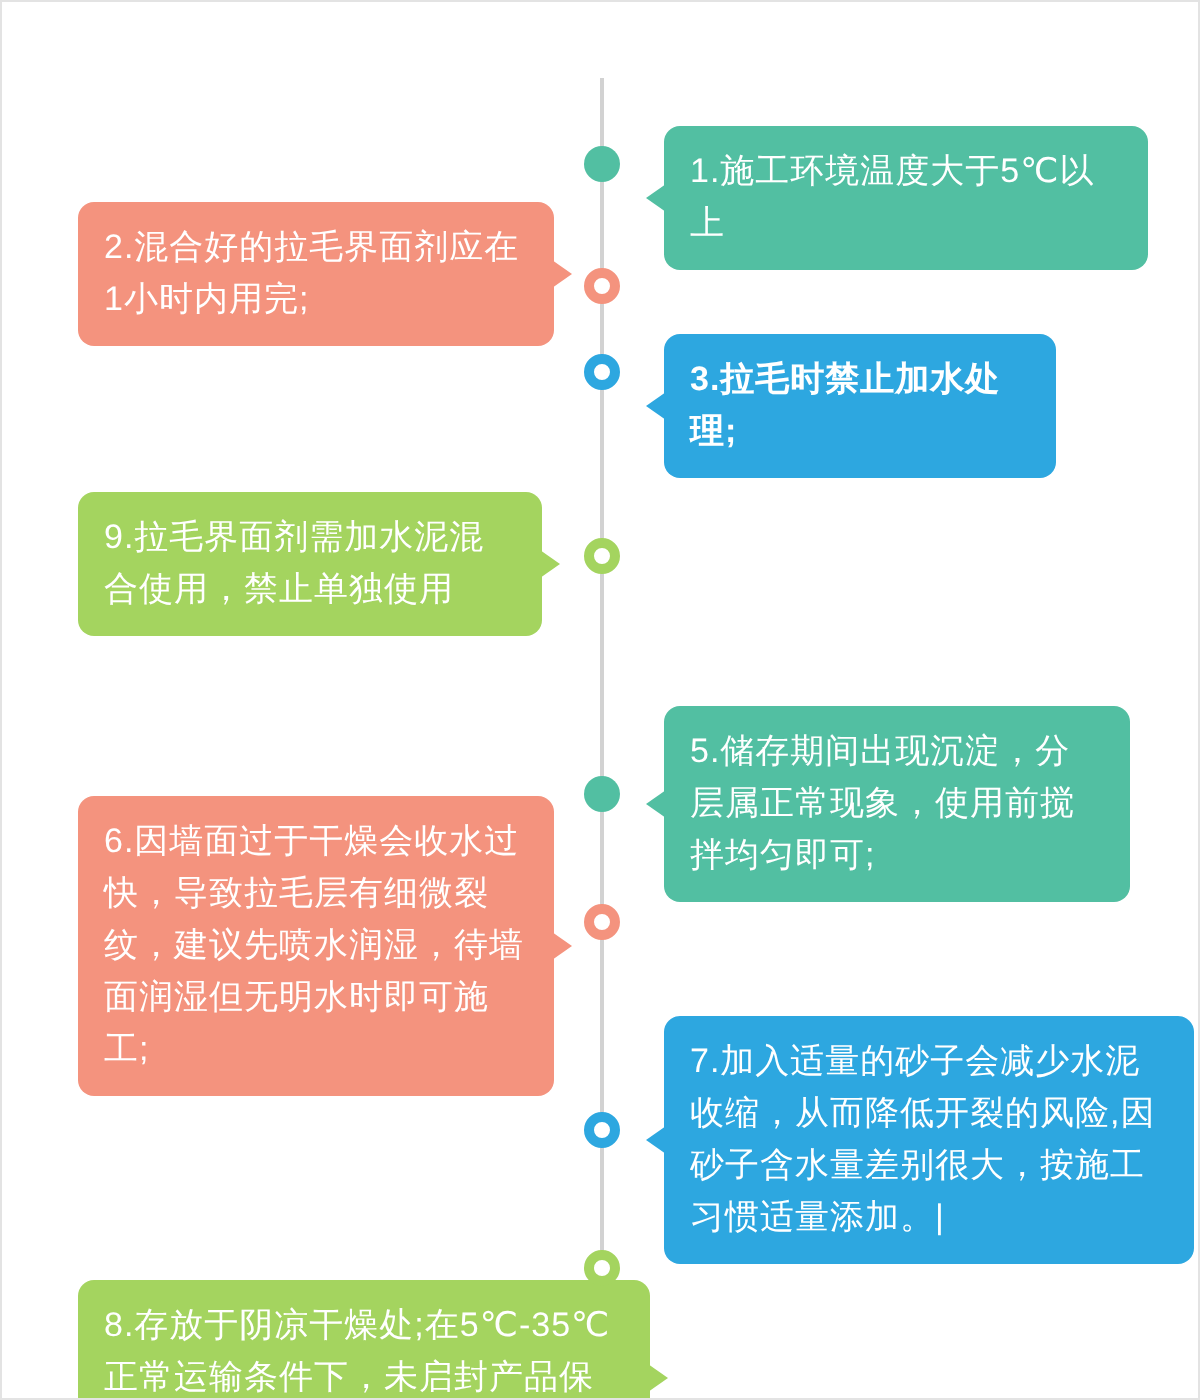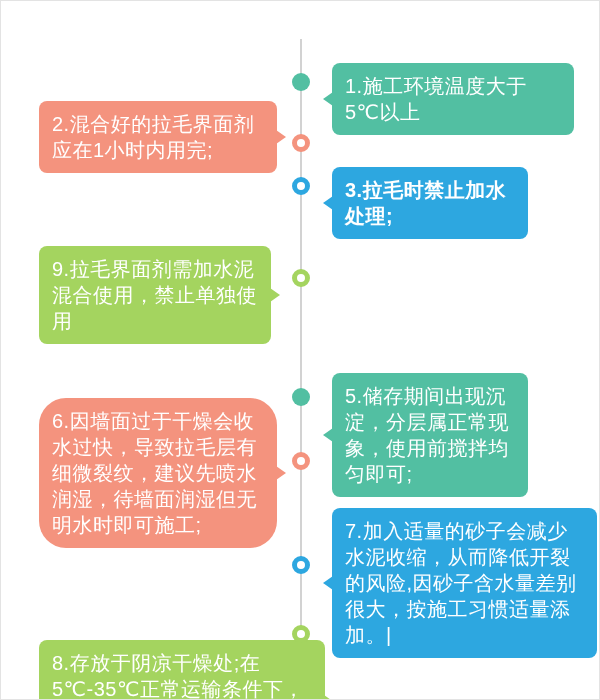--- a/index.html
+++ b/index.html
@@ -21,21 +21,21 @@
     height: 655px;
     background: #d2d2d2;
   }
   .bubble {
     position: absolute;
     box-sizing: border-box;
     color: #ffffff;
     background: var(--c);
     border-radius: 8px;
     padding: 10px 13px;
-    font-size: 20px;
+    font-size: 17px;
     line-height: 26px;
     letter-spacing: 0.5px;
     z-index: 2;
   }
   .bubble.right::before {
     content: "";
     position: absolute;
     left: -9px;
     top: 50%;
     margin-top: -7px;
@@ -65,22 +65,22 @@
     z-index: 3;
   }
   .dot.filled { background: var(--c); }
   .dot.hollow { background: #ffffff; border: 5px solid var(--c); }
 
   
   .i1 { left: 331px; top: 62px;  width: 242px; }
   .i2 { left: 38px;  top: 100px; width: 238px; }
   .i3 { left: 331px; top: 166px; width: 196px; font-weight: bold; }
   .i4 { left: 38px;  top: 245px; width: 232px; }
-  .i5 { left: 331px; top: 372px; width: 196px; }
-  .i6 { left: 38px;  top: 397px; width: 238px; border-radius: 27px; }
+  .i5 { left: 331px; top: 352px; width: 233px; }
+  .i6 { left: 38px;  top: 397px; width: 238px; }
   .i7 { left: 331px; top: 507px; width: 265px; }
   .i8 { left: 38px;  top: 591px; width: 286px; margin-top: 48px; }
 
   .d1 { top: 72px; }
   .d2 { top: 133px; }
   .d3 { top: 176px; }
   .d4 { top: 268px; }
   .d5 { top: 387px; }
   .d6 { top: 451px; }
   .d7 { top: 555px; }

